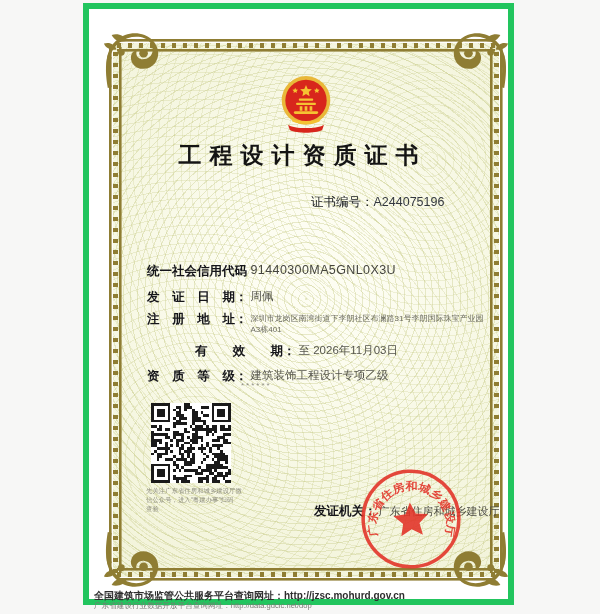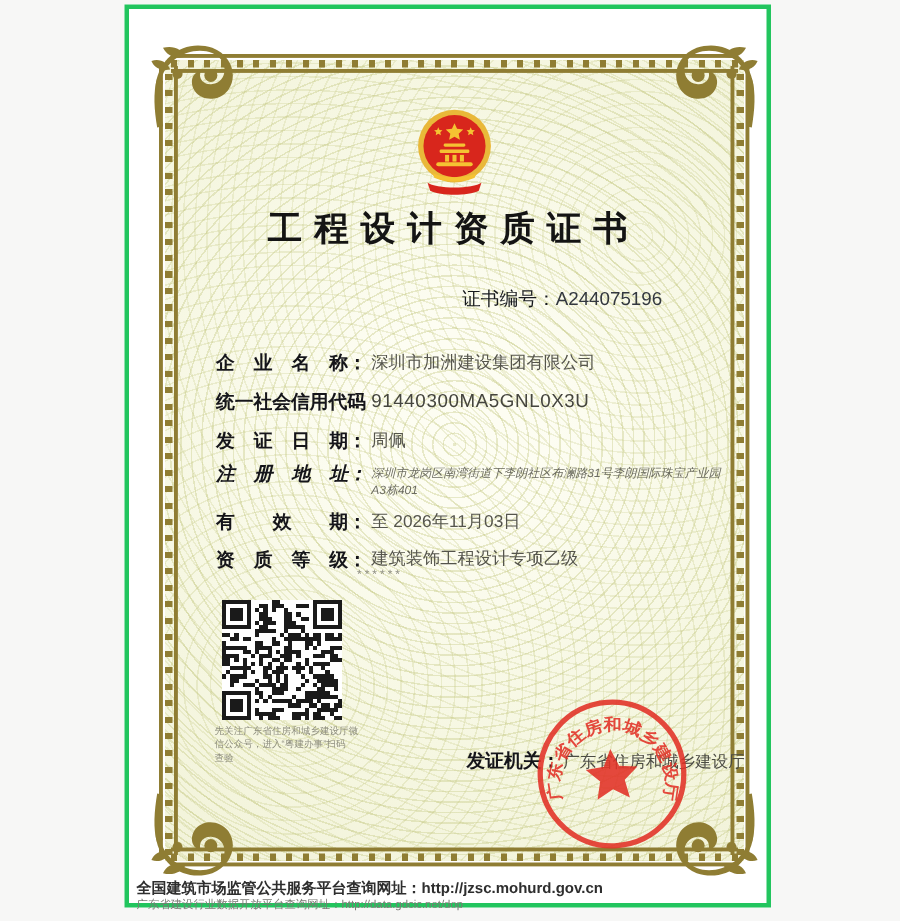--- a/index.html
+++ b/index.html
@@ -1,18 +1,18 @@
 <!DOCTYPE html>
 <html><head>
 <meta charset="utf-8">
 <style>
   html,body{margin:0;padding:0;}
   body{width:600px;height:614px;background:#f6f6f6;font-family:"Liberation Sans","DejaVu Sans",sans-serif;}
   .stage{position:relative;width:600px;height:614px;background:#f7f7f6;overflow:hidden;}
-  .page{position:absolute;left:83px;top:3px;width:431px;height:602px;background:#ffffff;border:3px solid #22c55e;box-sizing:border-box;}
+  .page{position:absolute;left:83px;top:3px;width:431px;height:602px;background:#ffffff;border:6px solid #22c55e;box-sizing:border-box;}
   
   .frame{position:absolute;left:20px;top:30px;width:394px;height:542px;}
   .guilloche{position:absolute;inset:4px;background:
       repeating-radial-gradient(circle at 50% 48%, rgba(196,200,130,.38) 0 1px, transparent 1px 7px),
       repeating-radial-gradient(circle at 22% 78%, rgba(196,200,130,.28) 0 1px, transparent 1px 9px),
       repeating-radial-gradient(circle at 82% 22%, rgba(196,200,130,.25) 0 1px, transparent 1px 8px),
       radial-gradient(circle at 50% 45%, #fdfdf2 0 18%, #f6f7e2 60%, #f2f3d9 100%);}
   .edge{position:absolute;}
   .edge-top,.edge-bottom{left:8px;right:8px;height:13px;background:
       linear-gradient(#8f7d33,#8f7d33) 0 0/100% 2.6px no-repeat,
@@ -124,33 +124,30 @@
       </g>
       <path d="M10 56 C16 61 44 61 50 56 L48 62 C40 66 20 66 12 62 Z" fill="#d8261c"></path>
     </svg>
 
     <div class="title">工程设计资质证书</div>
 
     <div class="certno">
       <b>证书编号</b><b>：</b><span>A244075196</span>
     </div>
 
-    <div class="frow" style="top:228px;">
-      <span class="flabel">企业名称</span><span class="fcolon">：</span><span class="fval">深圳市加洲建设集团有限公司</span>
-    </div>
     <div class="frow" style="top:254px;">
       <span class="flabel">统一社会信用代码</span><span class="fcolon">：</span><span class="fval fval-code">91440300MA5GNL0X3U</span>
     </div>
     <div class="frow" style="top:280px;">
       <span class="flabel">发证日期</span><span class="fcolon">：</span><span class="fval">周佩</span>
     </div>
-    <div class="frow" style="top:302px;font-style:italic;">
+    <div class="frow" style="top:302px;">
       <span class="flabel">注册地址</span><span class="fcolon">：</span><span class="fval fval-addr">深圳市龙岗区南湾街道下李朗社区布澜路31号李朗国际珠宝产业园A3栋401</span>
     </div>
-    <div class="frow" style="top:334px;">
+    <div class="frow" style="top:334px;margin-left:48px;">
       <span class="flabel">有效期</span><span class="fcolon">：</span><span class="fval">至 2026年11月03日</span>
     </div>
     <div class="frow" style="top:359px;">
       <span class="flabel">资质等级</span><span class="fcolon">：</span><span class="fval">建筑装饰工程设计专项乙级</span>
     </div>
     <div class="stars">******</div>
 
     <div class="qr">
       <svg viewBox="0 0 29 29" shape-rendering="crispEdges">
           <g id="qmods" fill="#1a1a1a">

